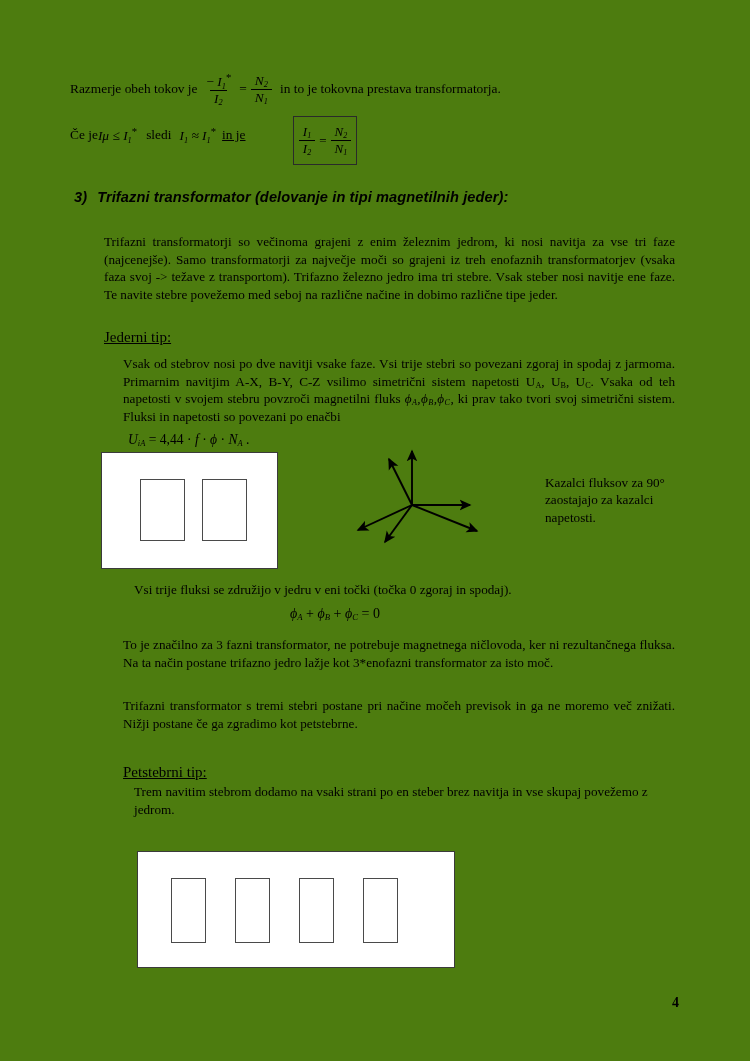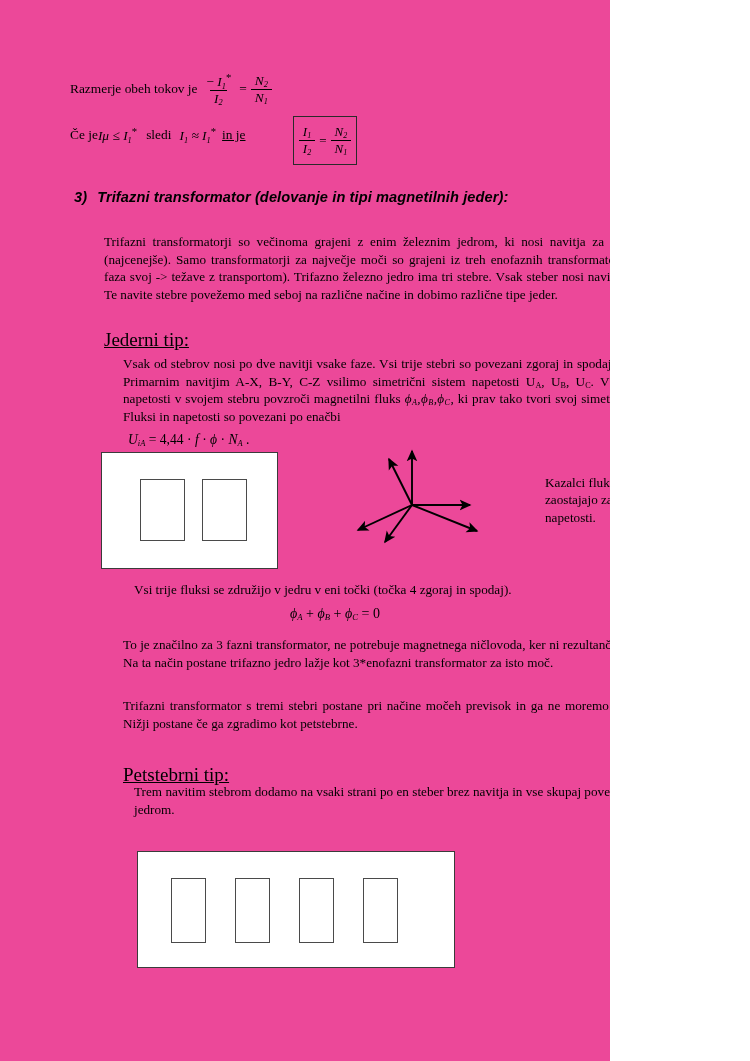--- a/index.html
+++ b/index.html
@@ -6,23 +6,23 @@
     margin: 0;
     padding: 0;
     background: #ffffff;
   }
   body {
     font-family: "Liberation Serif", "DejaVu Serif", serif;
     color: #000000;
   }
   .page {
     position: relative;
-    width: 610px;
+    width: 750px;
     height: 1061px;
-    background: #ec4899;
+    background: #4d7c0f;
     overflow: hidden;
   }
 
   
   .para {
     position: absolute;
     text-align: justify;
     font-size: 13.2px;
     line-height: 17.6px;
   }
@@ -78,21 +78,21 @@
     font-weight: bold;
     font-style: italic;
     font-size: 14.6px;
     letter-spacing: 0.1px;
     white-space: nowrap;
   }
   .heading .num { margin-right: 10px; }
 
   .subhead {
     position: absolute;
-    font-size: 19px;
+    font-size: 15px;
     text-decoration: underline;
     white-space: nowrap;
   }
 
   
   .core {
     position: absolute;
     border: 1.6px solid #3b3b3b;
     background: #ffffff;
     box-sizing: border-box;
@@ -127,20 +127,21 @@
     <span>Razmerje obeh tokov je</span>
     <span class="frac">
       <span class="num mi">− <span class="mi">I</span><sub class="s">1</sub><sup class="star">*</sup></span>
       <span class="den mi"><span class="mi">I</span><sub class="s">2</sub></span>
     </span>
     <span>=</span>
     <span class="frac">
       <span class="num mi"><span class="mi">N</span><sub class="s">2</sub></span>
       <span class="den mi"><span class="mi">N</span><sub class="s">1</sub></span>
     </span>
+    <span style="margin-left:4px;">in to je tokovna prestava transformatorja.</span>
   </div>
 
   <div class="inline-row" style="left:70px; top:125px;">
     <span>Če je</span>
     <span style="" class="mi"><span class="mi">I</span><span class="mi">μ</span> ≤ <span class="mi">I</span><sub class="s">1</sub><sup class="star">*</sup></span>
     <span style="margin-left:9px;">sledi</span>
     <span style="margin-left:8px;" class="mi"><span class="mi">I</span><sub class="s">1</sub> ≈ <span class="mi">I</span><sub class="s">1</sub><sup class="star">*</sup></span>
     <span style="margin-left:6px;text-decoration:underline;">in je</span>
   </div>
 
@@ -191,21 +192,21 @@
       <line x1="72" y1="60" x2="130" y2="60"></line>
 
       <line x1="72" y1="60" x2="49" y2="14"></line>
       <line x1="72" y1="60" x2="45" y2="97"></line>
       <line x1="72" y1="60" x2="137" y2="86"></line>
     </g>
   </svg>
 
   <div class="caption" style="left:545px; top:474px; width:160px;">Kazalci fluksov za 90° zaostajajo za kazalci napetosti.</div>
 
-  <div class="para nojust" style="left:134px; top:581px; width:540px;">Vsi trije fluksi se združijo v jedru v eni točki (točka 4 zgoraj in spodaj).</div>
+  <div class="para nojust" style="left:134px; top:581px; width:540px;">Vsi trije fluksi se združijo v jedru v eni točki (točka 0 zgoraj in spodaj).</div>
 
   <div class="inline-row" style="left:290px; top:606px; font-size:14px;">
     <span class="mi">ϕ<sub class="s">A</sub> <span class="mn">+</span> ϕ<sub class="s">B</sub> <span class="mn">+</span> ϕ<sub class="s">C</sub> <span class="mn">= 0</span></span>
   </div>
 
   <div class="para" style="left:123px; top:636px; width:552px;">To je značilno za 3 fazni transformator,  ne potrebuje magnetnega ničlovoda, ker ni rezultančnega fluksa. Na ta način postane trifazno jedro lažje kot 3*enofazni transformator za isto moč.</div>
 
   <div class="para" style="left:123px; top:697px; width:552px;">Trifazni transformator s tremi stebri postane pri načine močeh previsok in ga ne moremo več znižati. Nižji postane če ga zgradimo kot petstebrne.</div>
 
   <div class="subhead" style="left:123px; top:764px;">Petstebrni tip:</div>

